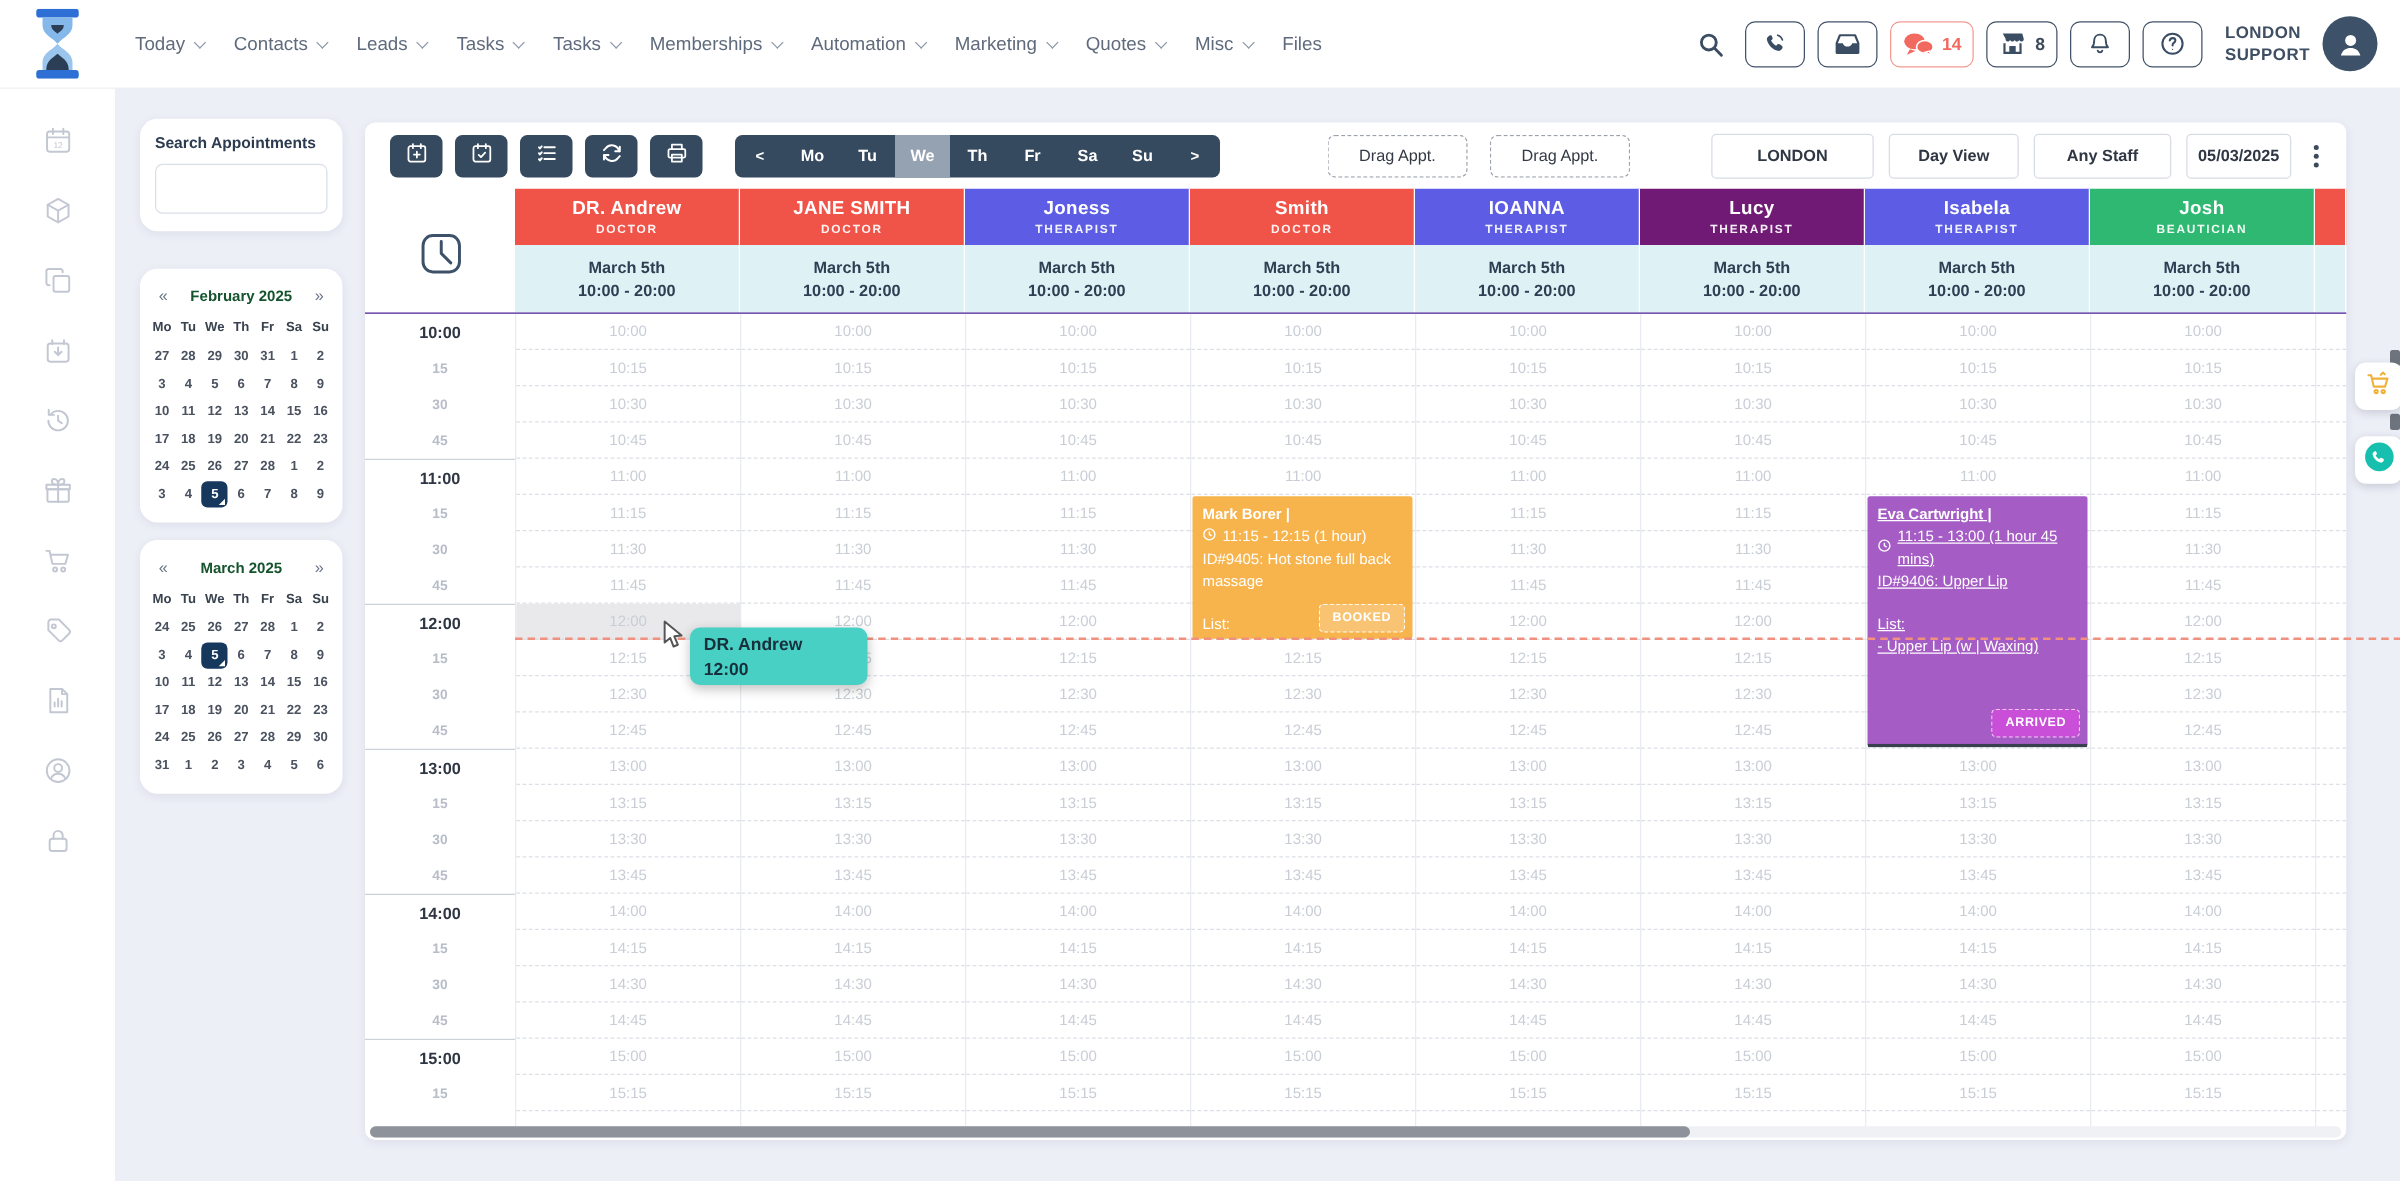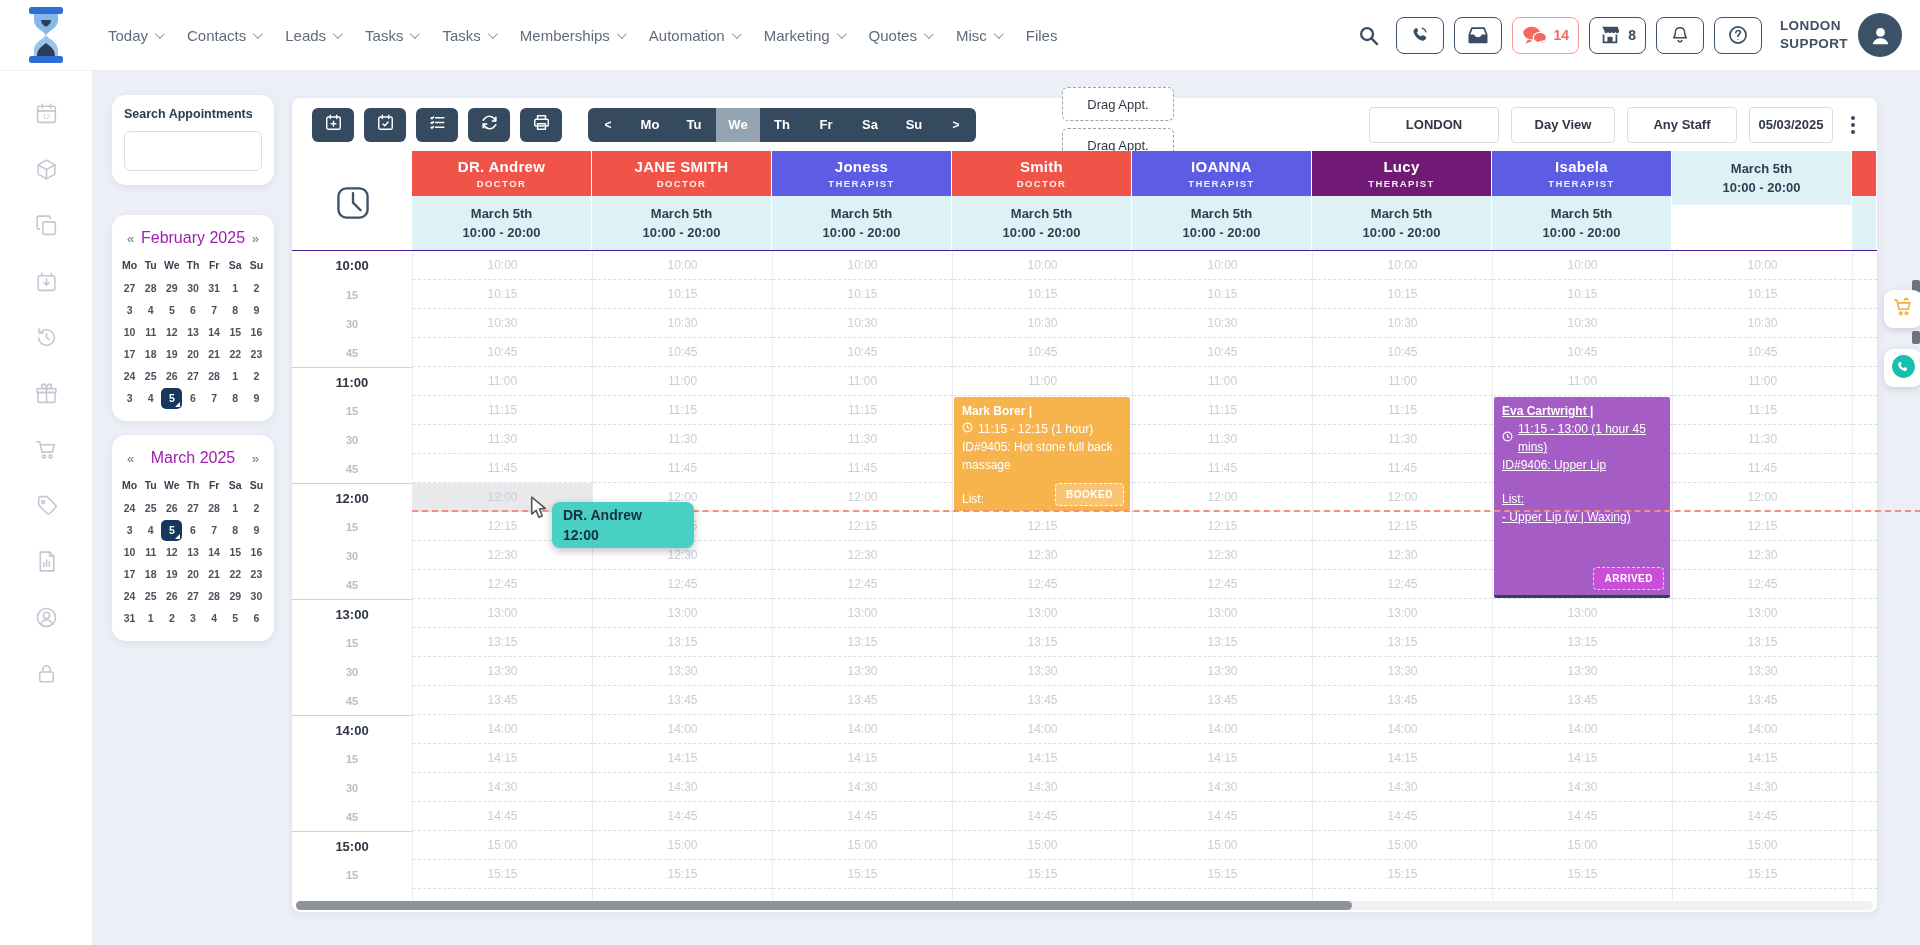--- a/index.html
+++ b/index.html
@@ -30,39 +30,39 @@
   .content { position:absolute; top:70px; left:92px; width:1828px; height:875px; }
   .card { background:#fff; border-radius:14px; box-shadow:0 2px 8px rgba(40,50,80,.08); }
 
   .left-panel { position:absolute; left:20px; top:25px; width:162px; }
   .search-card { padding:12px 12px 14px; margin-bottom:30px; }
   .search-title { font-size:12.5px; font-weight:bold; color:#2c3b50; margin-bottom:10px; white-space:nowrap; }
   .search-input { width:100%; height:40px; border:1px solid #d9dee8; border-radius:6px; outline:none; font-size:13px; padding:0 8px; }
 
   .cal-card { padding:12px 7px 12px; margin-bottom:14px; }
   .cal-head { display:flex; align-items:center; justify-content:space-between; padding:2px 8px 8px; }
-  .cal-title { font-weight:normal; font-size:16px; color:#a21caf; }
+  .cal-title { font-weight:bold; font-size:12px; color:#14532d; }
   .cal-arrow { color:#6b7687; cursor:pointer; font-size:13px; }
   .cal-grid { display:grid; grid-template-columns:repeat(7,1fr); row-gap:1px; }
   .cal-wd { font-size:10.5px; font-weight:bold; color:#39424f; text-align:center; padding:4px 0 6px; }
   .cal-day { font-size:10.5px; font-weight:bold; color:#4a5260; text-align:center; height:21px; line-height:21px; position:relative; cursor:pointer; }
   .cal-day.selected { background:#16385c; color:#fff; border-radius:5px; }
   .cal-day.selected::after { content:""; position:absolute; right:2px; bottom:2px; border-left:5px solid transparent; border-bottom:5px solid #fff; }
 
   
   .main-card { position:absolute; left:200px; top:28px; width:1585px; height:814px; border-radius:8px; background:#fff; box-shadow:0 2px 8px rgba(40,50,80,.08); }
 
   .toolbar { height:53px; display:flex; align-items:center; padding:0 16px 0 20px; }
   .tb-icons { display:flex; }
   .tb-btn { width:42px; height:34px; background:#35495f; border-radius:6px; display:flex; align-items:center; justify-content:center; margin-right:10px; cursor:pointer; }
   .seg { display:flex; background:#35495f; border-radius:6px; overflow:hidden; margin-left:16px; height:34px; }
   .seg-item { width:44px; display:flex; align-items:center; justify-content:center; color:#fff; font-size:13px; font-weight:bold; cursor:pointer; }
   .seg-arrow { width:40px; font-size:12px; }
   .seg-item.sel { background:#95a2b1; }
-  .dragbtns { display:flex; gap:7px; margin-left:86px;flex-direction:column; }
+  .dragbtns { display:flex; gap:18px; margin-left:86px; }
   .drag-btn { width:112px; height:34px; border:1.5px dashed #9aa1ab; border-radius:6px; display:flex; align-items:center; justify-content:center; font-size:13px; color:#333a45; background:#fff; cursor:pointer; }
   .tb-right { margin-left:auto; display:flex; align-items:center; gap:12px; }
   .select-box { height:36px; border:1px solid #d7dce5; border-radius:4px; display:flex; align-items:center; justify-content:center; font-size:13px; color:#2f3744; font-weight:bold; background:#fff; cursor:pointer; }
   .w-loc{width:130px} .w-view{width:104px} .w-staff{width:110px} .w-date{width:84px; font-weight:600;}
   .kebab { display:flex; flex-direction:column; gap:3px; padding:4px 6px; cursor:pointer; }
   .kebab i { width:4px; height:4px; border-radius:50%; background:#3c4a5c; display:block; }
 
   
   .sched-header { display:flex; }
   .gutter-head { width:120px; position:relative; flex:none; }
@@ -591,20 +591,24 @@
             <div class="name-box" style="background: rgb(92, 92, 228);">
               <div class="sname">Isabela</div>
               <div class="srole">THERAPIST</div>
             </div>
             <div class="date-box">
               <div class="sdate">March 5th</div>
               <div class="shours">10:00 - 20:00</div>
             </div>
           </div>
           <div class="col-head">
+            <div class="name-box" style="background: rgb(47, 184, 114);">
+              <div class="sname">Josh</div>
+              <div class="srole">BEAUTICIAN</div>
+            </div>
             <div class="date-box">
               <div class="sdate">March 5th</div>
               <div class="shours">10:00 - 20:00</div>
             </div>
           </div>
           <div class="col-head partial">
             <div class="name-box" style="background: rgb(240, 83, 72);"></div>
             <div class="date-box"></div>
           </div>
         </div>

